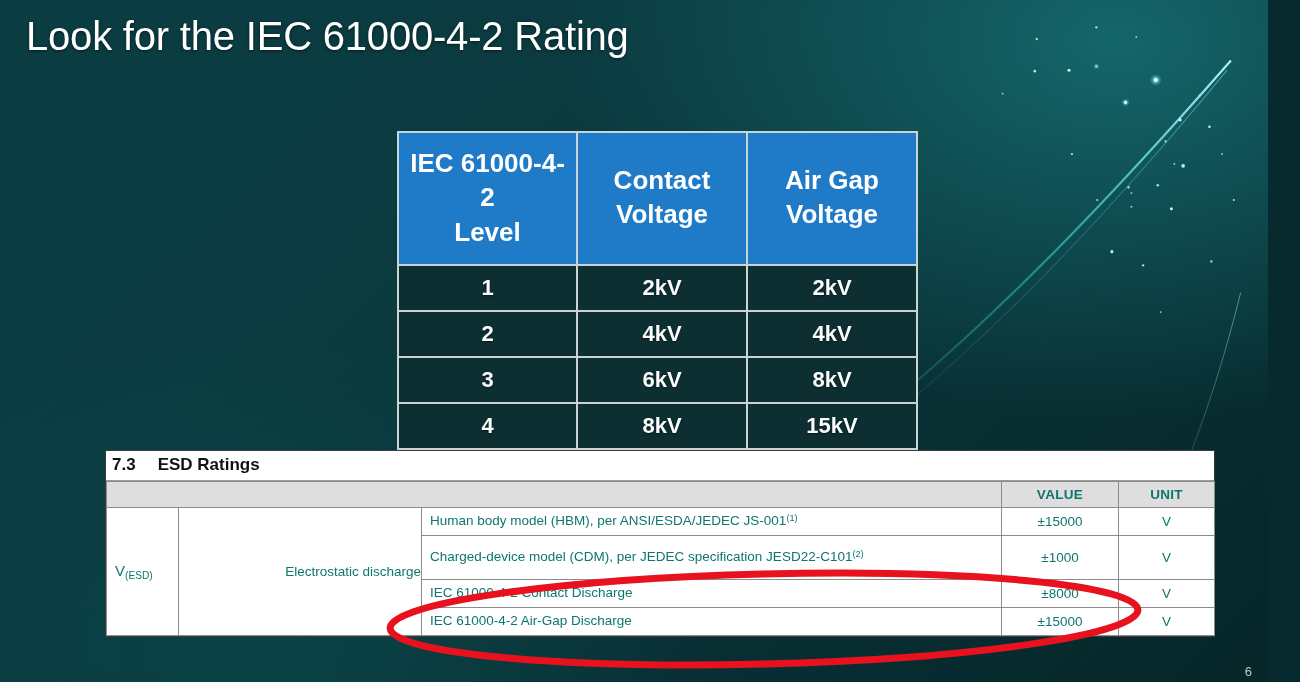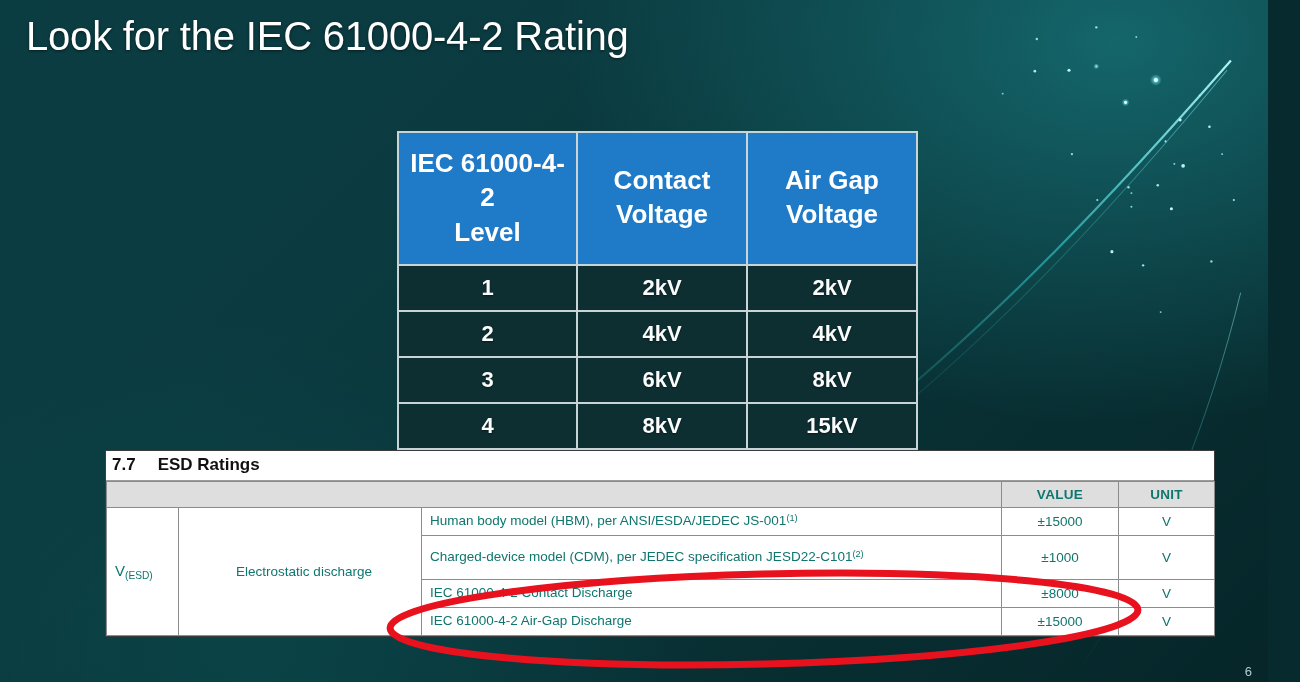--- a/index.html
+++ b/index.html
@@ -147,21 +147,21 @@
   .ds-blank { background: #dedede; border-right: none !important; }
   .ds-blank2 { background: #dedede; border-left: none !important; }
 
   #ds-table td.ds-sym {
     text-align: left;
     padding-left: 8px;
     vertical-align: middle;
     font-size: 15px;
   }
   #ds-table td.ds-name {
-    text-align: center;
+    text-align: right;
     padding-left: 8px;
     vertical-align: middle;
   }
   #ds-table td.ds-desc {
     text-align: left;
     padding: 4px 6px 4px 8px;
     line-height: 1.25;
   }
   #ds-table td.ds-value,
   #ds-table td.ds-unit {
@@ -294,21 +294,21 @@
       <tr>
         <td>4</td>
         <td>8kV</td>
         <td>15kV</td>
       </tr>
     </tbody>
   </table>
 
   <div id="datasheet">
     <div id="datasheet-title">
-      <span>7.7</span>
+      <span>7.3</span>
       <span>ESD Ratings</span>
     </div>
     <table id="ds-table">
       <thead>
         <tr>
           <th class="ds-c-sym ds-blank"></th>
           <th class="ds-c-name ds-blank ds-blank2"></th>
           <th class="ds-c-desc ds-blank2"></th>
           <th class="ds-c-value">VALUE</th>
           <th class="ds-c-unit">UNIT</th>

